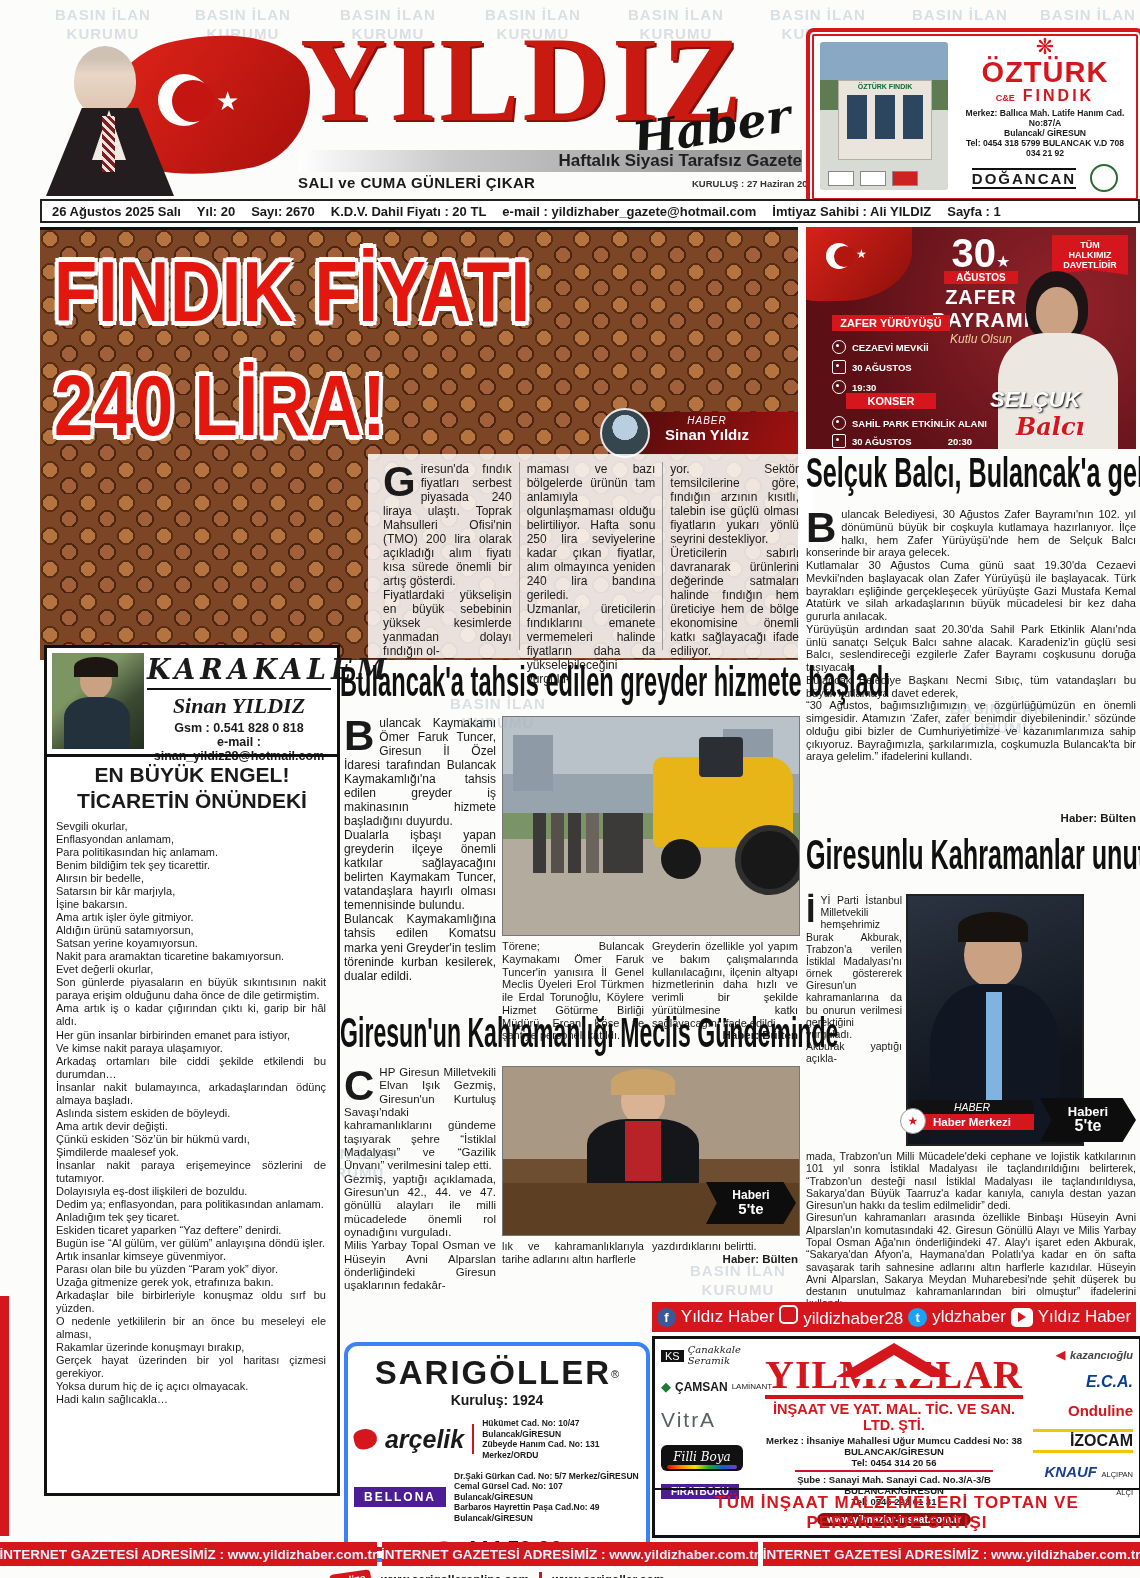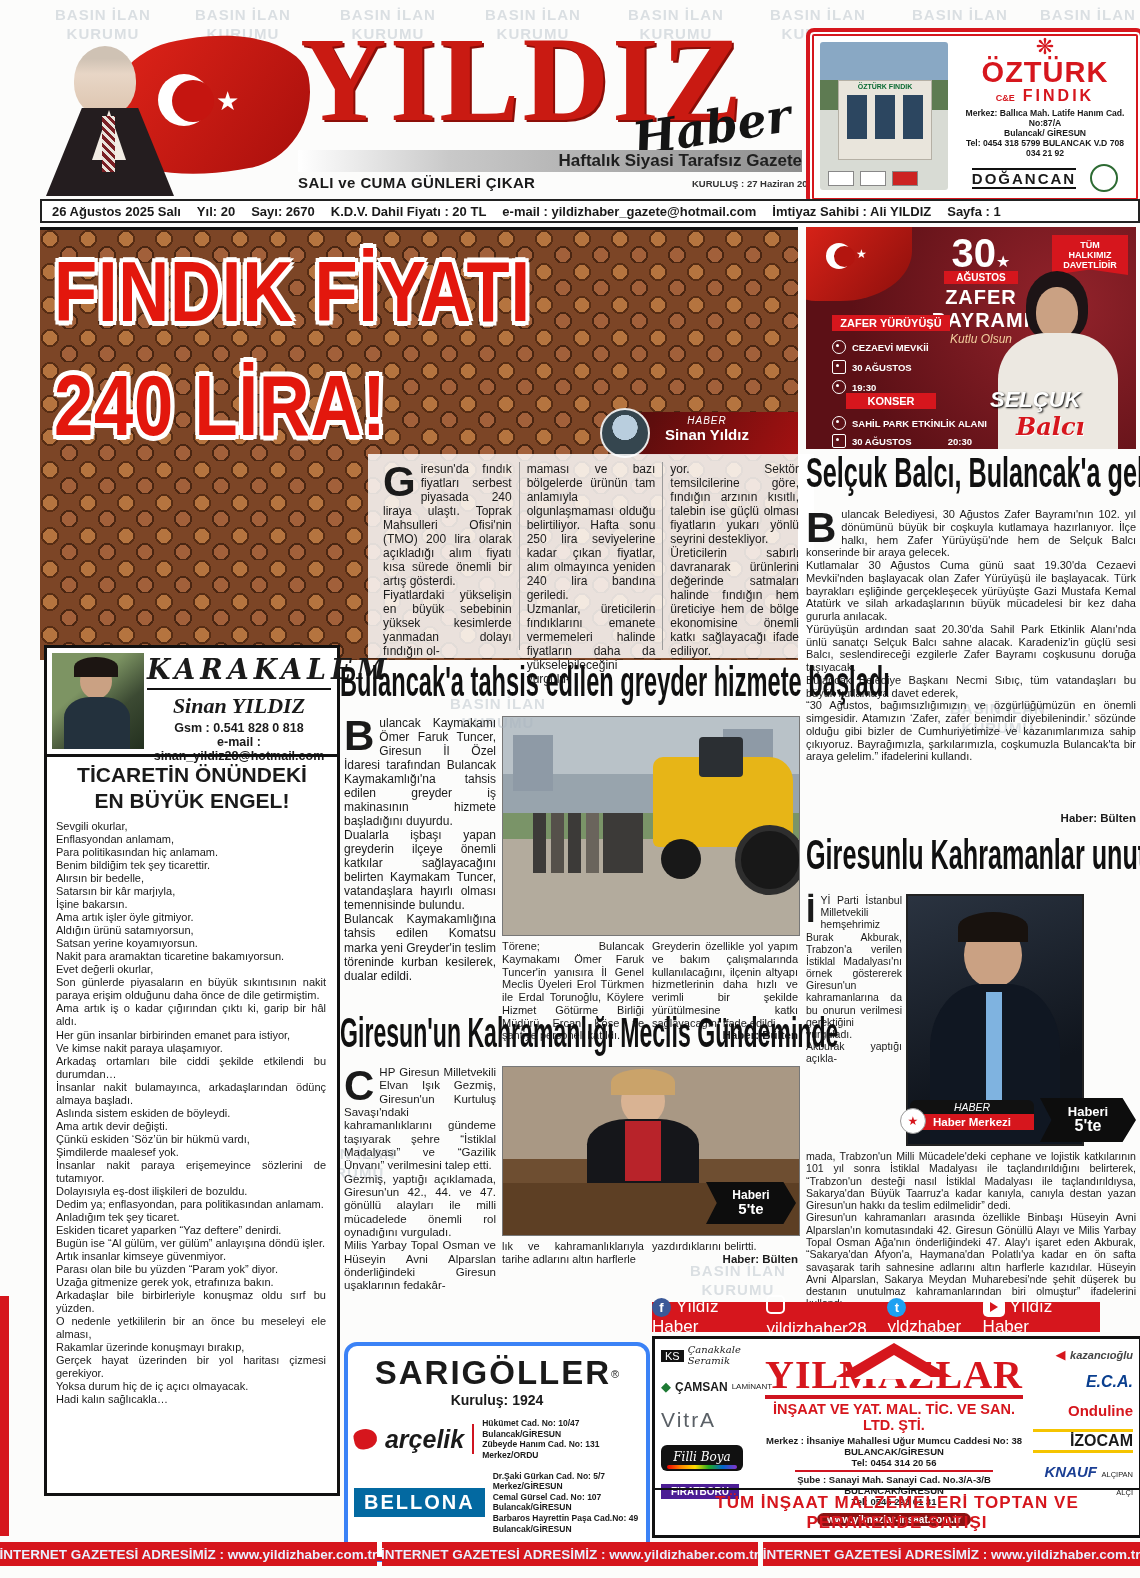--- a/index.html
+++ b/index.html
@@ -305,22 +305,22 @@
     </div>
     <div style="position:absolute;left:100px;top:6px;width:184px;text-align:center">
       <div class="kk-title">KARAKALEM</div>
       <div style="border-top:2px solid #111;margin:3px 0"></div>
       <div class="kk-name">Sinan YILDIZ</div>
       <div style="font-size:12.5px;font-weight:bold;margin-top:2px">Gsm : 0.541 828 0 818</div>
       <div style="font-size:12.5px;font-weight:bold">e-mail : sinan_yildiz28@hotmail.com</div>
     </div>
     <div style="position:absolute;left:0;top:106px;width:100%;border-top:3px solid #111"></div>
     <div style="position:absolute;left:0;top:114px;width:100%;text-align:center;font-weight:bold;font-size:21px;line-height:1.25">
+      <div>EN BÜYÜK ENGEL!</div>
       <div>TİCARETİN ÖNÜNDEKİ</div>
-      <div>EN BÜYÜK ENGEL!</div>
     </div>
     <div class="prelines" style="position:absolute;left:9px;top:172px;width:270px;height:662px;font-size:11px;line-height:1.185;text-align:justify;overflow:hidden">Sevgili okurlar,
 Enflasyondan anlamam,
 Para politikasından hiç anlamam.
 Benim bildiğim tek şey ticarettir.
 Alırsın bir bedelle,
 Satarsın bir kâr marjıyla,
 İşine bakarsın.
 Ama artık işler öyle gitmiyor.
 Aldığın ürünü satamıyorsun,
@@ -412,42 +412,42 @@
     <div style="display:flex;align-items:center;margin:10px 6px 0 6px;gap:8px">
       <span style="width:26px;height:20px;background:#d6161d;border-radius:40% 60% 55% 45%;display:inline-block;transform:rotate(-12deg)"></span>
       <span style="font-style:italic;font-weight:bold;font-size:25px">arçelik</span>
       <span style="border-left:2px solid #cf1420;height:30px"></span>
       <span class="mini">
         <div>Hükümet Cad. No: 10/47 Bulancak/GİRESUN</div>
         <div>Zübeyde Hanım Cad. No: 131 Merkez/ORDU</div>
       </span>
     </div>
     <div style="display:flex;align-items:center;margin:10px 6px 0 6px;gap:8px">
-      <span style="background:#0369a1;color:#fff;font-weight:bold;font-size:20px;letter-spacing:2px;padding:3px 10px">BELLONA</span>
+      <span style="background:#4c1d95;color:#fff;font-weight:bold;font-size:12px;letter-spacing:2px;padding:3px 10px">BELLONA</span>
       <span class="mini">
         <div>Dr.Şaki Gürkan Cad. No: 5/7 Merkez/GİRESUN</div>
         <div>Cemal Gürsel Cad. No: 107 Bulancak/GİRESUN</div>
         <div>Barbaros Hayrettin Paşa Cad.No: 49 Bulancak/GİRESUN</div>
       </span>
     </div>
     <div style="display:flex;align-items:center;justify-content:center;gap:8px;margin-top:12px">
       <span class="redline" style="width:56px"></span>
       <span style="font-size:20px">☎</span>
       <span style="font-size:22px;font-weight:bold">444 59 90</span>
       <span class="redline" style="width:56px"></span>
     </div>
     <div style="display:flex;align-items:center;justify-content:center;gap:10px;margin-top:10px;font-size:12px;font-weight:bold">
       <span style="background:#d6161d;color:#fff;font-style:italic;font-size:10px;border-radius:4px;padding:2px 6px;transform:rotate(-8deg)">online</span>
       <span>www.sarigolleronline.com</span>
       <span style="border-left:3px solid #cf1420;height:16px"></span>
       <span>www.sarigoller.com</span>
     </div>
   </div>
 
-  <div class="abs social" style="left:652px;top:1302px;width:448px;height:30px">
+  <div class="abs social" style="left:652px;top:1302px;width:484px;height:30px">
     <span><span class="s-ic" style="background:#3b5998">f</span><span>Yıldız Haber</span></span>
     <span><span class="s-ic" style="background:transparent;border:2px solid #fff;border-radius:5px;width:15px;height:15px"></span><span>yildizhaber28</span></span>
     <span><span class="s-ic" style="background:#1da1f2">t</span><span>yldzhaber</span></span>
     <span><span class="s-ic" style="background:#fff;border-radius:5px;width:22px">
           <span style="width:0;height:0;border-left:8px solid #d6161d;border-top:5px solid transparent;border-bottom:5px solid transparent"></span>
         </span><span></span><span>Yıldız Haber</span></span>
   </div>
 
   <div class="abs ym-box" style="left:652px;top:1336px;width:484px;height:196px">
     <div style="position:absolute;left:6px;top:6px;width:96px;height:154px;display:flex;flex-direction:column;justify-content:space-between">

